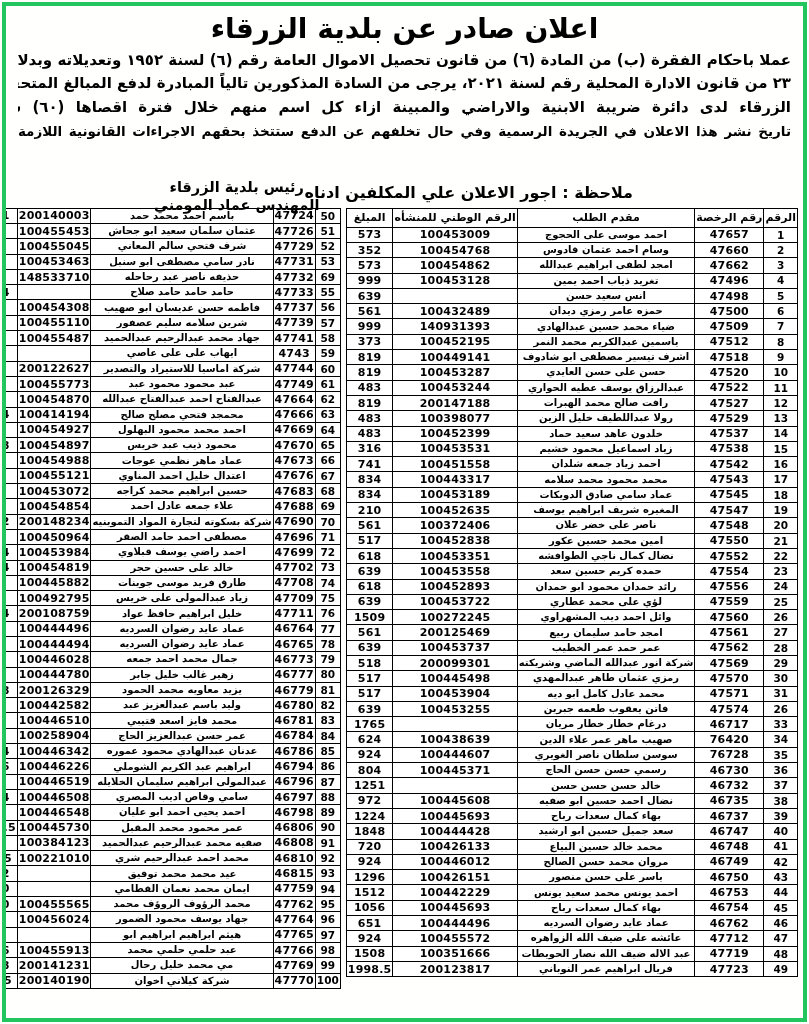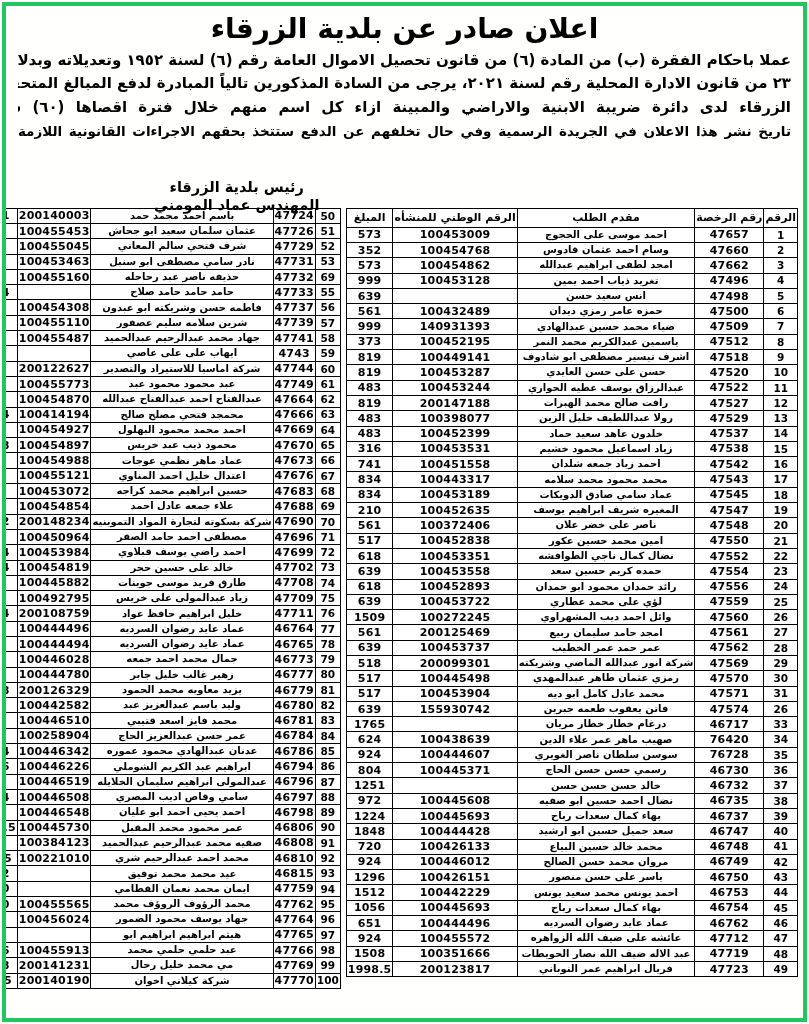--- a/index.html
+++ b/index.html
@@ -120,20 +120,21 @@
       <div class="line">٢٣ من قانون الادارة المحلية رقم لسنة ٢٠٢١، يرجى من السادة المذكورين تالياً المبادرة لدفع المبالغ المتحققة عليهم لحساب بلدية</div>
       <div class="line stretched">الزرقاء لدى دائرة ضريبة الابنية والاراضي والمبينة ازاء كل اسم منهم خلال فترة اقصاها (٦٠) ستون يوما من</div>
       <div class="line last">تاريخ نشر هذا الاعلان في الجريدة الرسمية وفي حال تخلفهم عن الدفع ستتخذ بحقهم الاجراءات القانونية اللازمة</div>
     </div>
 
     <div class="sig-note">
       <div class="signature">
         <div>رئيس بلدية الزرقاء</div>
         <div>المهندس عماد المومني</div>
       </div>
+      <div class="note">ملاحظة : اجور الاعلان علي المكلفين ادناه</div>
     </div>
 
     <div class="tables">
 
       <table class="t-right">
         <colgroup>
           <col class="c0">
             <col class="c1">
             <col class="c2">
             <col class="c3">
@@ -363,21 +364,21 @@
               <td>31</td>
               <td>47571</td>
               <td>محمد عادل كامل ابو ديه</td>
               <td>100453904</td>
               <td>517</td>
             </tr>
             <tr>
               <td>26</td>
               <td>47574</td>
               <td>فاتن يعقوب طعمه جبرين</td>
-              <td>155930742</td>
+              <td>100453255</td>
               <td>639</td>
             </tr>
             <tr>
               <td>33</td>
               <td>46717</td>
               <td>درغام خطار خطار مريان</td>
               <td></td>
               <td>1765</td>
             </tr>
             <tr>
@@ -529,34 +530,34 @@
               <td>53</td>
               <td>47731</td>
               <td>نادر سامي مصطفى ابو سنبل</td>
               <td>100453463</td>
               <td>693</td>
             </tr>
             <tr>
               <td>69</td>
               <td>47732</td>
               <td>حذيفه ناصر عبد رحاحله</td>
-              <td>100455160</td>
+              <td>148533710</td>
               <td>828</td>
             </tr>
             <tr>
               <td>55</td>
               <td>47733</td>
               <td>حامد حامد حامد صلاح</td>
               <td></td>
               <td>1204</td>
             </tr>
             <tr>
               <td>56</td>
               <td>47737</td>
-              <td>فاطمه حسن وشريكته ابو عبدون</td>
+              <td>فاطمه حسن عديسان ابو صهيب</td>
               <td>100454308</td>
               <td>924</td>
             </tr>
             <tr>
               <td>57</td>
               <td>47739</td>
               <td>شرين سلامه سليم عصفور</td>
               <td>100455110</td>
               <td>924</td>
             </tr>

